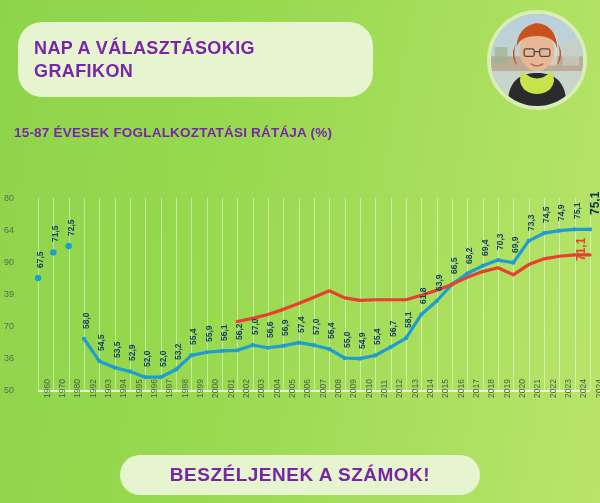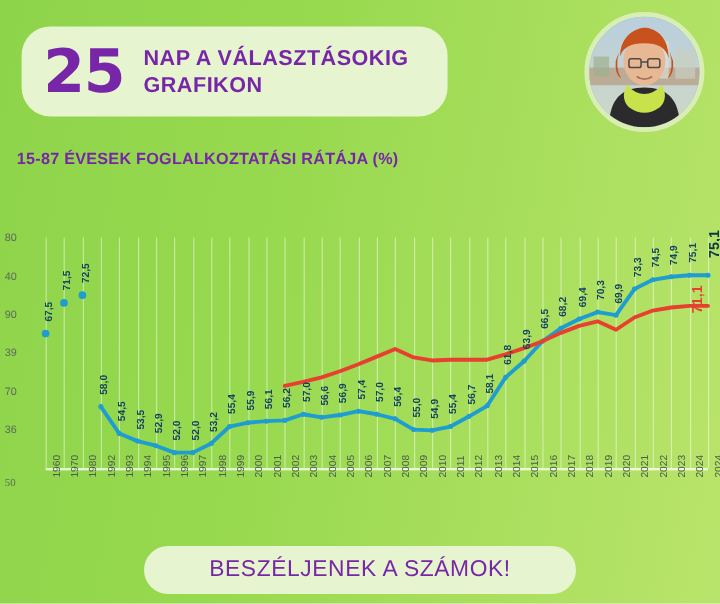--- a/index.html
+++ b/index.html
@@ -49,28 +49,27 @@
     transform-origin:left top;transform:rotate(-90deg);white-space:nowrap;
   }
   .vlabel.eu{color:#e8402f;}
   .vlabel.big{font-size:12px;color:#0d3347;}
   .vlabel.eu.big{font-size:12px;color:#e8402f;}
   
   #footer-banner{
     position:absolute;left:120px;top:455px;width:360px;height:40px;
     background:#e6f4cf;border-radius:20px;display:flex;align-items:center;justify-content:center;
   }
-  #footer-text{color:#7826a8;font-weight:normal;font-size:19px;letter-spacing:.5px;}
+  #footer-text{color:#7826a8;font-weight:bold;font-size:19px;letter-spacing:.5px;}
 </style>
 </head>
 <body>
 
 <div id="header">
   <div id="title-card">
-    <div id="countdown-number">25</div>
     <div id="title-lines">
       <div>NAP A VÁLASZTÁSOKIG</div>
       <div>GRAFIKON</div>
     </div>
   </div>
   <div id="avatar">
     <svg viewBox="0 0 100 100">
       <defs>
         <linearGradient id="skyg" x1="0" y1="0" x2="0" y2="1">
           <stop offset="0%" stop-color="#b9cfdd"></stop>
@@ -95,26 +94,26 @@
     </svg>
   </div>
 </div>
 
 <div id="subtitle">
   <div>15-87 ÉVESEK FOGLALKOZTATÁSI RÁTÁJA (%)</div>
 </div>
 
 <div id="chart-area">
   <div id="y-axis">
-      <div class="ylabel" style="top: 212px; font-family: Liberation Serif, serif;">50</div>
+      <div class="ylabel" style="top: 200px;">50</div>
       <div class="ylabel" style="top: 168px;">36</div>
       <div class="ylabel" style="top: 136px;">70</div>
       <div class="ylabel" style="top: 104px;">39</div>
       <div class="ylabel" style="top: 72px;">90</div>
-      <div class="ylabel" style="top: 40px;">40</div>
+      <div class="ylabel" style="top: 40px;">64</div>
       <div class="ylabel" style="top: 8px;">80</div>
     </div>
   <div id="gridlines">
       <div class="gridline" style="left: 38px; top: 8px; height: 192px;"></div>
       <div class="gridline" style="left: 53.3333px; top: 8px; height: 192px;"></div>
       <div class="gridline" style="left: 68.6667px; top: 8px; height: 192px;"></div>
       <div class="gridline" style="left: 84px; top: 8px; height: 192px;"></div>
       <div class="gridline" style="left: 99.3333px; top: 8px; height: 192px;"></div>
       <div class="gridline" style="left: 114.667px; top: 8px; height: 192px;"></div>
       <div class="gridline" style="left: 130px; top: 8px; height: 192px;"></div>

